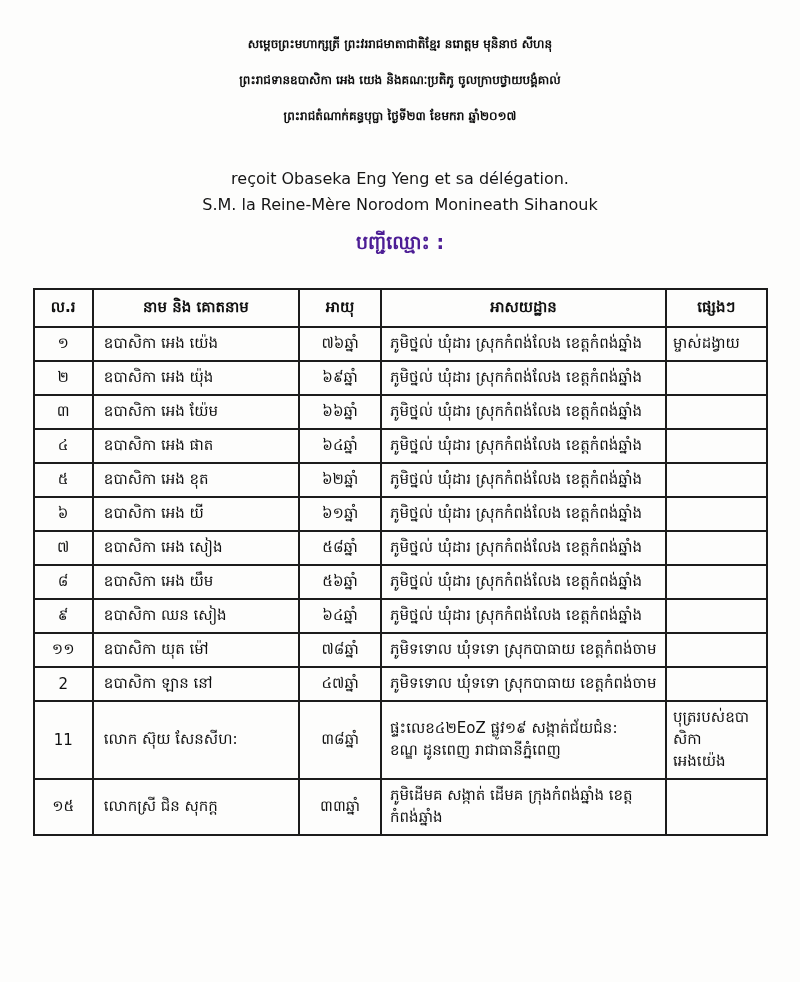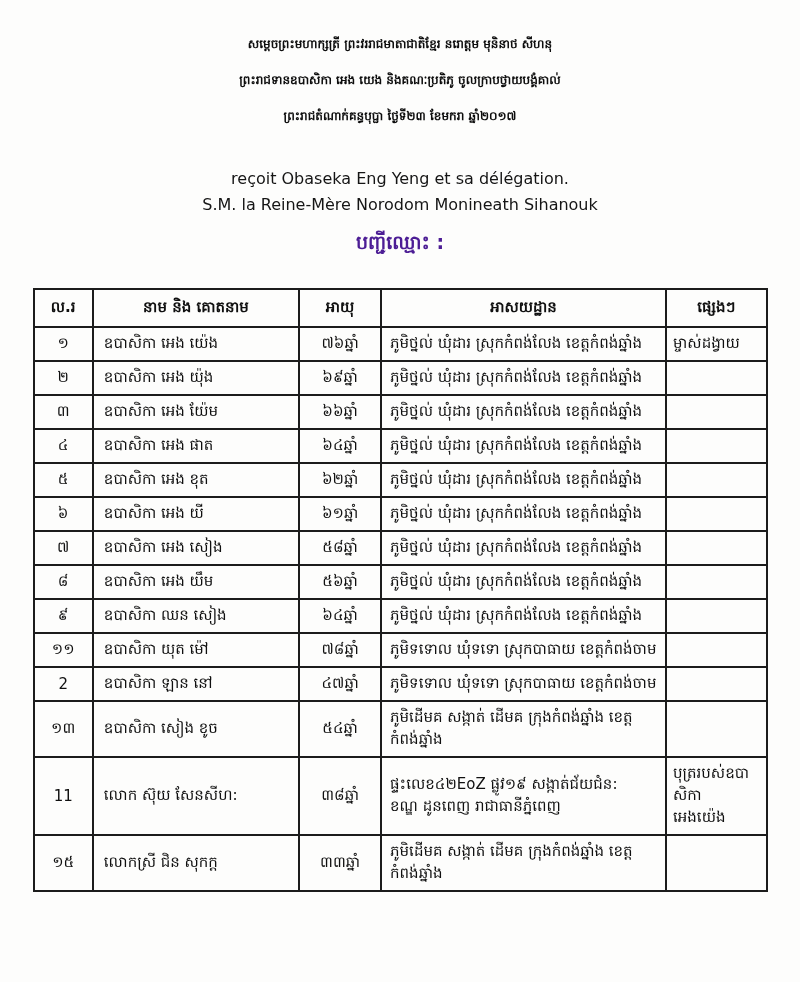--- a/index.html
+++ b/index.html
@@ -172,27 +172,20 @@
           <td class="col-other"></td>
         </tr>
         <tr>
           <td class="col-no">2</td>
           <td class="col-name">ឧបាសិកា ឡាន នៅ</td>
           <td class="col-age">៤៧ឆ្នាំ</td>
           <td class="col-address">ភូមិទទោល ឃុំទទោ ស្រុកបាធាយ ខេត្តកំពង់ចាម</td>
           <td class="col-other"></td>
         </tr>
         <tr>
-          <td class="col-no">១៣</td>
-          <td class="col-name">ឧបាសិកា សៀង ខូច</td>
-          <td class="col-age">៥៤ឆ្នាំ</td>
-          <td class="col-address">ភូមិដើមគ សង្កាត់ ដើមគ  ក្រុងកំពង់ឆ្នាំង ខេត្តកំពង់ឆ្នាំង</td>
-          <td class="col-other"></td>
-        </tr>
-        <tr>
           <td class="col-no">11</td>
           <td class="col-name">លោក ស៊ុយ សែនសីហ:</td>
           <td class="col-age">៣៨ឆ្នាំ</td>
           <td class="col-address">ផ្ទះលេខ៤២EoZ ផ្លូវ១៩ សង្កាត់ជ័យជំន:
 ខណ្ឌ ដូនពេញ  រាជាធានីភ្នំពេញ</td>
           <td class="col-other">បុត្ររបស់ឧបាសិកា
 អេងយ៉េង</td>
         </tr>
         <tr>
           <td class="col-no">១៥</td>

